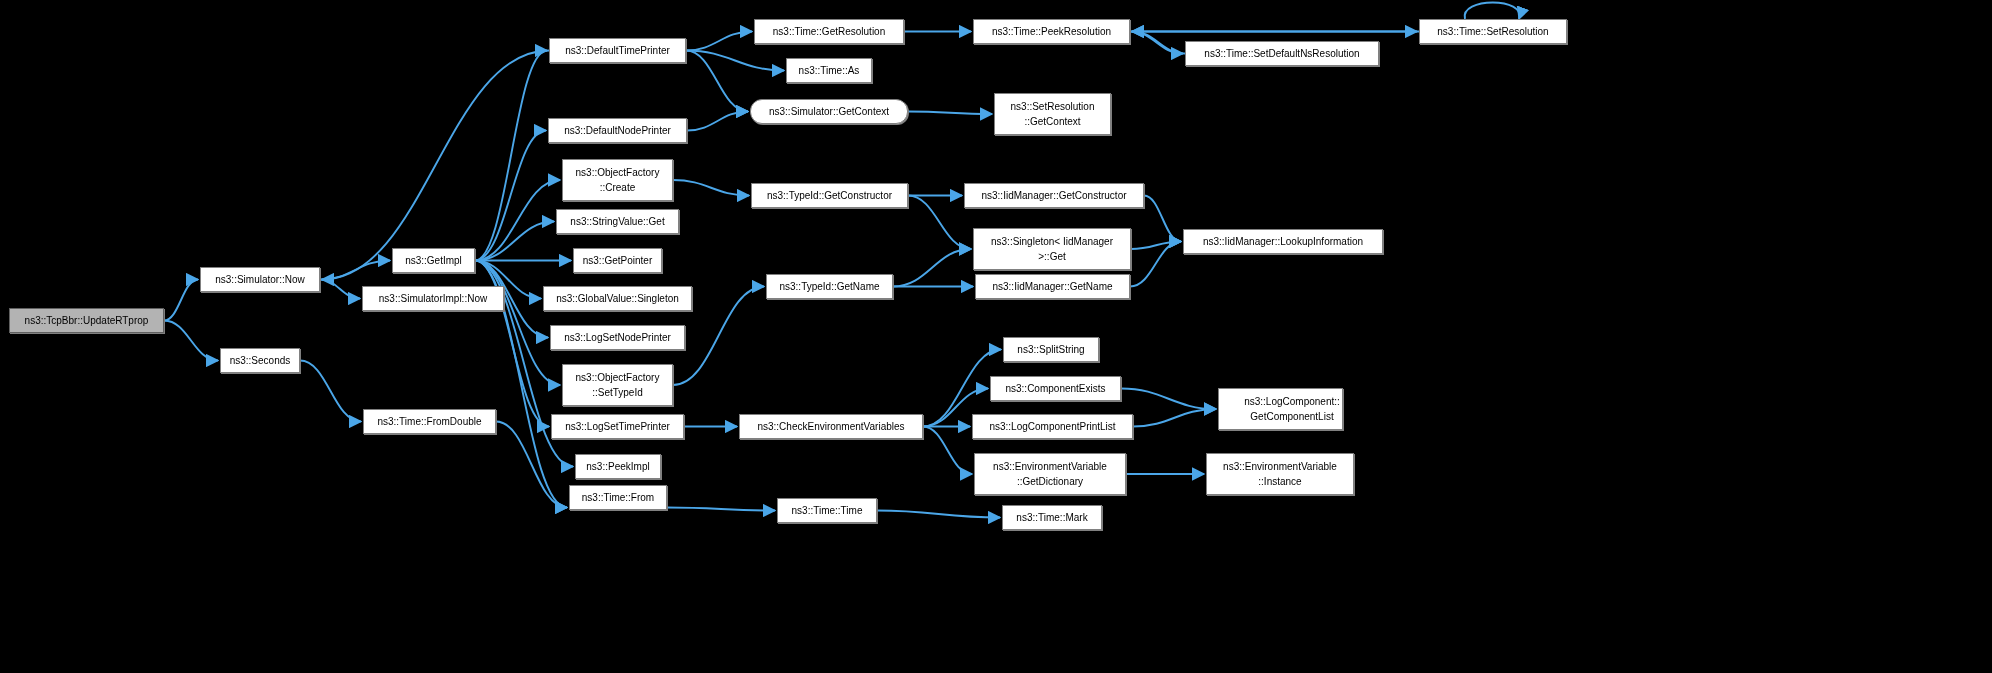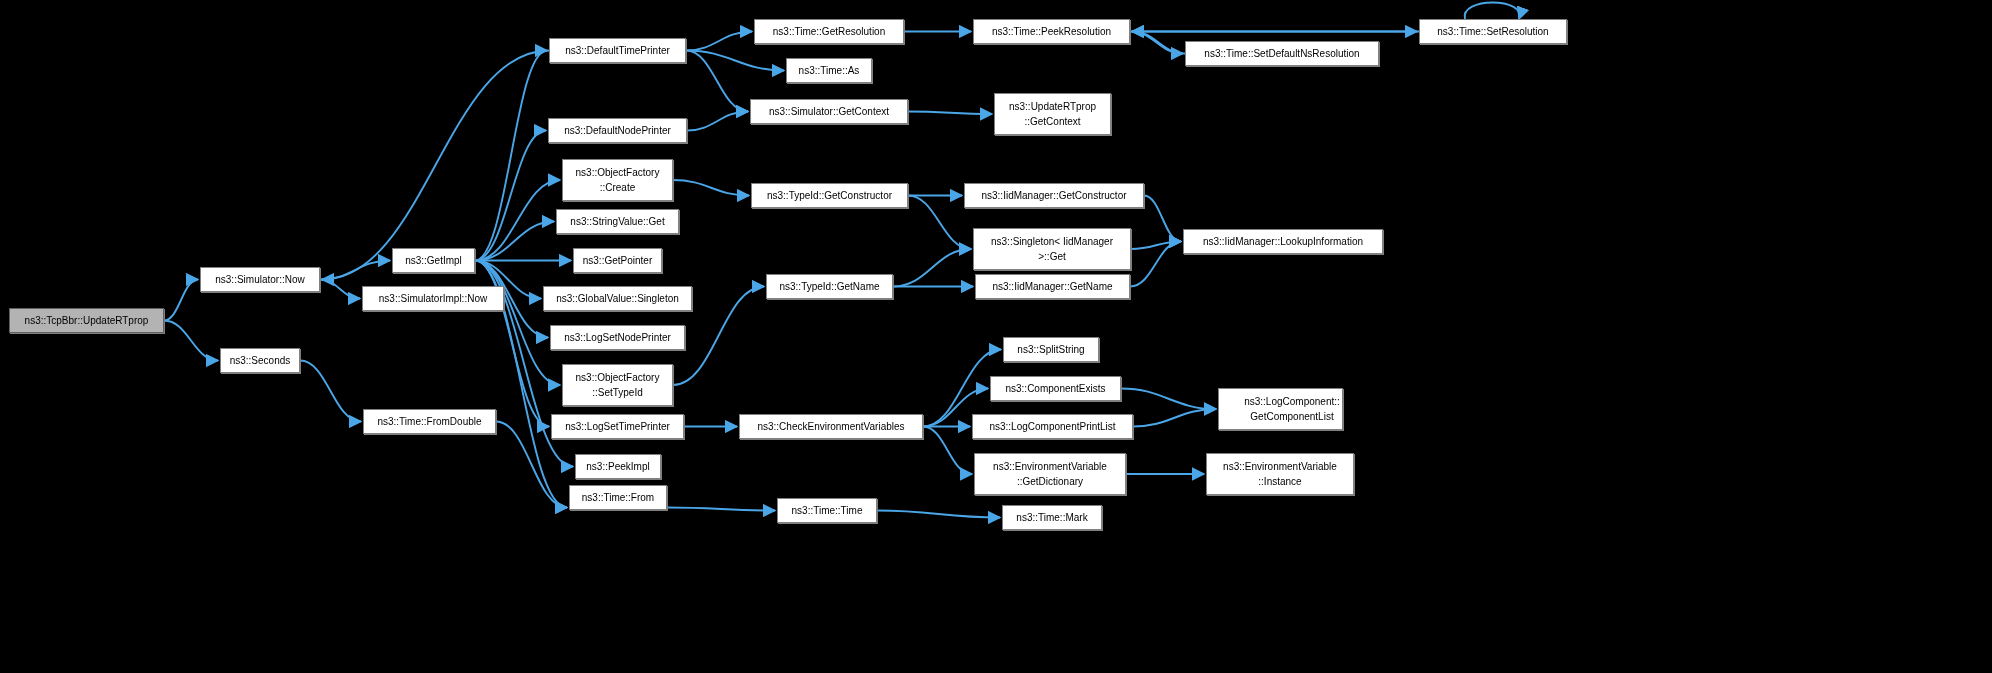--- a/index.html
+++ b/index.html
@@ -86,27 +86,27 @@
       <div class="node" style="left: 573px; top: 248px; width: 89px; height: 25px;">ns3::GetPointer</div>
       <div class="node" style="left: 543px; top: 286px; width: 149px; height: 25px;">ns3::GlobalValue::Singleton</div>
       <div class="node" style="left: 550px; top: 325px; width: 135px; height: 25px;">ns3::LogSetNodePrinter</div>
       <div class="node" style="left: 562px; top: 364px; width: 111px; height: 42px;">ns3::ObjectFactory
 ::SetTypeId</div>
       <div class="node" style="left: 551px; top: 414px; width: 133px; height: 25px;">ns3::LogSetTimePrinter</div>
       <div class="node" style="left: 575px; top: 454px; width: 86px; height: 25px;">ns3::PeekImpl</div>
       <div class="node" style="left: 569px; top: 485px; width: 98px; height: 25px;">ns3::Time::From</div>
       <div class="node" style="left: 754px; top: 19px; width: 150px; height: 25px;">ns3::Time::GetResolution</div>
       <div class="node" style="left: 786px; top: 58px; width: 86px; height: 25px;">ns3::Time::As</div>
-      <div class="node" style="left: 750px; top: 99px; width: 158px; height: 25px;">ns3::Simulator::GetContext</div>
+      <div class="node" style="left: 750px; top: 99px; width: 158px; height: 25px; border-radius: 12px;">ns3::Simulator::GetContext</div>
       <div class="node" style="left: 751px; top: 183px; width: 157px; height: 25px;">ns3::TypeId::GetConstructor</div>
       <div class="node" style="left: 766px; top: 274px; width: 127px; height: 25px;">ns3::TypeId::GetName</div>
       <div class="node" style="left: 739px; top: 414px; width: 184px; height: 25px;">ns3::CheckEnvironmentVariables</div>
       <div class="node" style="left: 777px; top: 498px; width: 100px; height: 25px;">ns3::Time::Time</div>
       <div class="node" style="left: 973px; top: 19px; width: 157px; height: 25px;">ns3::Time::PeekResolution</div>
-      <div class="node" style="left: 994px; top: 93px; width: 117px; height: 42px;">ns3::UpdateRTprop
+      <div class="node" style="left: 994px; top: 93px; width: 117px; height: 42px;">ns3::SetResolution
 ::GetContext</div>
       <div class="node" style="left: 964px; top: 183px; width: 180px; height: 25px;">ns3::IidManager::GetConstructor</div>
       <div class="node" style="left: 973px; top: 228px; width: 158px; height: 42px;">ns3::Singleton&lt; IidManager
 &gt;::Get</div>
       <div class="node" style="left: 975px; top: 274px; width: 155px; height: 25px;">ns3::IidManager::GetName</div>
       <div class="node" style="left: 1003px; top: 337px; width: 96px; height: 25px;">ns3::SplitString</div>
       <div class="node" style="left: 990px; top: 376px; width: 131px; height: 25px;">ns3::ComponentExists</div>
       <div class="node" style="left: 972px; top: 414px; width: 161px; height: 25px;">ns3::LogComponentPrintList</div>
       <div class="node" style="left: 974px; top: 453px; width: 152px; height: 42px;">ns3::EnvironmentVariable
 ::GetDictionary</div>

